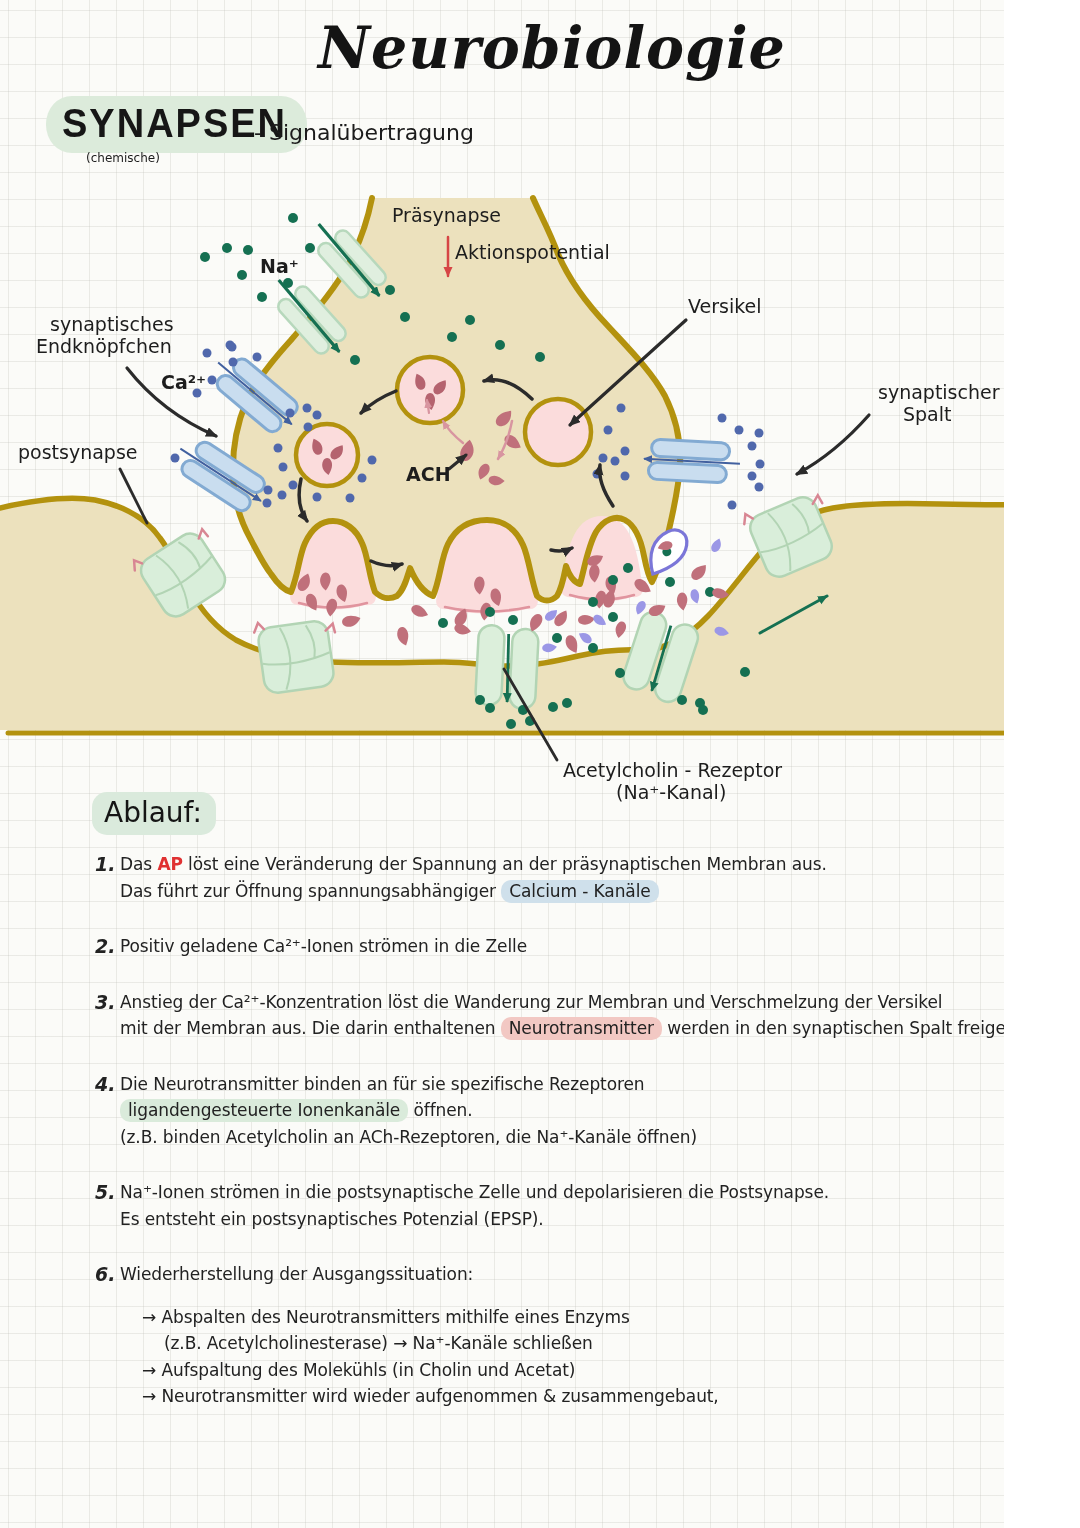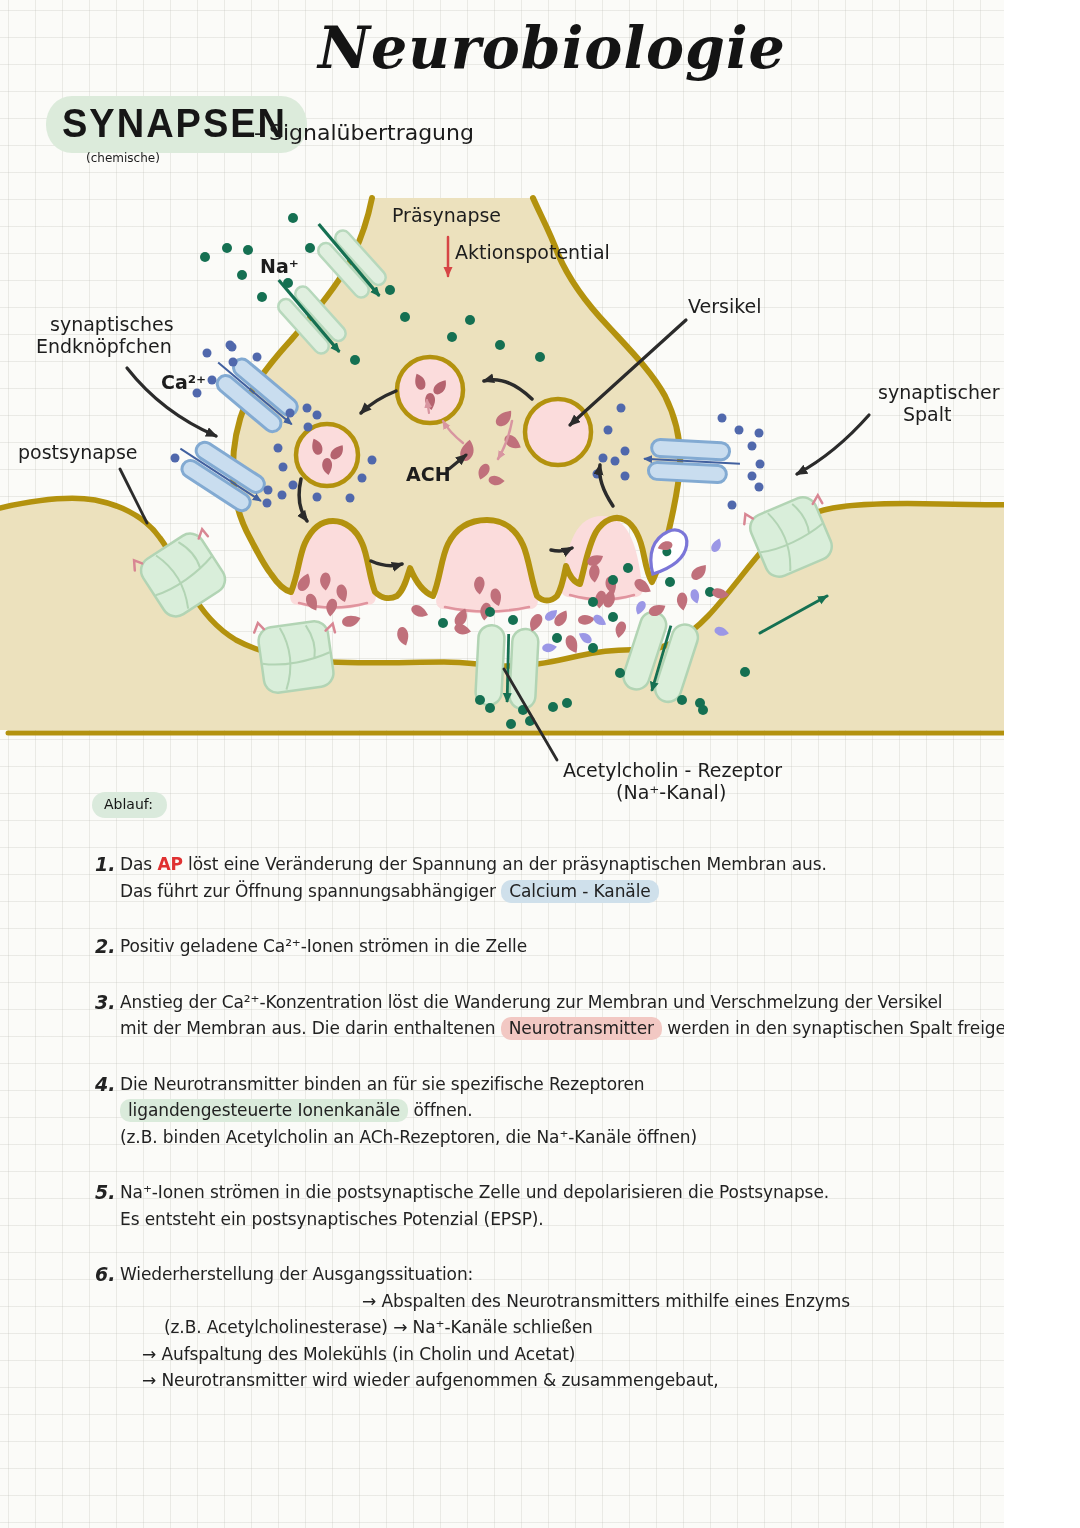--- a/index.html
+++ b/index.html
@@ -25,21 +25,21 @@
     font-size:38px;font-weight:600;letter-spacing:2px;color:#161616;
     font-family:"Liberation Sans", sans-serif;transform:scaleY(1.08);
   }
   .topic-sub{left:86px;top:151px;font-size:12px;color:#1b1b1b;}
   .topic-note{left:254px;top:120px;font-size:22px;color:#1b1b1b;}
   svg text{font-family:"DejaVu Sans", sans-serif;fill:#1d1d1d;}
   svg .hw{font-size:19px;}
   svg .hwb{font-weight:bold;}
   .ablauf-heading{
     left:92px;top:792px;background:#daeadc;border-radius:15px;padding:4px 14px 6px 12px;
-    font-size:14px;color:#151515;
+    font-size:28px;color:#151515;
   }
   .steps{left:95px;top:851px;width:975px;}
   .step{display:flex;margin-bottom:29px;}
   .step-num{flex:0 0 25px;font-weight:bold;font-size:19px;line-height:26px;font-style:italic;}
   .step-body{flex:1;}
   .step-line{font-size:17px;line-height:26.5px;letter-spacing:-0.1px;}
   .seg-red{color:#e03131;font-weight:bold;}
   .seg-hlblue{background:#cfe0eb;border-radius:10px;padding:1px 8px 2px 8px;}
   .seg-hlgreen{background:#daebdb;border-radius:10px;padding:1px 8px 2px 8px;}
   .seg-hlpink{background:#f2c8c3;border-radius:10px;padding:1px 8px 2px 8px;}
@@ -375,21 +375,21 @@
         <div class="step-num">5.</div>
         <div class="step-body">
           <div class="step-line" style="padding-left: 0px;"><span>Na⁺-Ionen strömen in die postsynaptische Zelle und depolarisieren die Postsynapse.</span></div>
           <div class="step-line" style="padding-left: 0px;"><span>Es entsteht ein postsynaptisches Potenzial (EPSP).</span></div>
         </div>
       </div>
       <div class="step">
         <div class="step-num">6.</div>
         <div class="step-body">
           <div class="step-line" style="padding-left: 0px;"><span>Wiederherstellung der Ausgangssituation:</span></div>
-          <div class="step-line" style="padding-left: 22px; margin-top: 0; text-align: center;"><span>→ Abspalten des Neurotransmitters mithilfe eines Enzyms</span></div>
+          <div class="step-line" style="padding-left: 22px; margin-top: 16px;"><span>→ Abspalten des Neurotransmitters mithilfe eines Enzyms</span></div>
           <div class="step-line" style="padding-left: 44px;"><span>(z.B. Acetylcholinesterase) → Na⁺-Kanäle schließen</span></div>
           <div class="step-line" style="padding-left: 22px;"><span>→ Aufspaltung des Molekühls (in Cholin und Acetat)</span></div>
           <div class="step-line" style="padding-left: 22px;"><span>→ Neurotransmitter wird wieder aufgenommen &amp; zusammengebaut,</span></div>
         </div>
       </div>
     </div>
 
 </div>
 
 </body></html>

